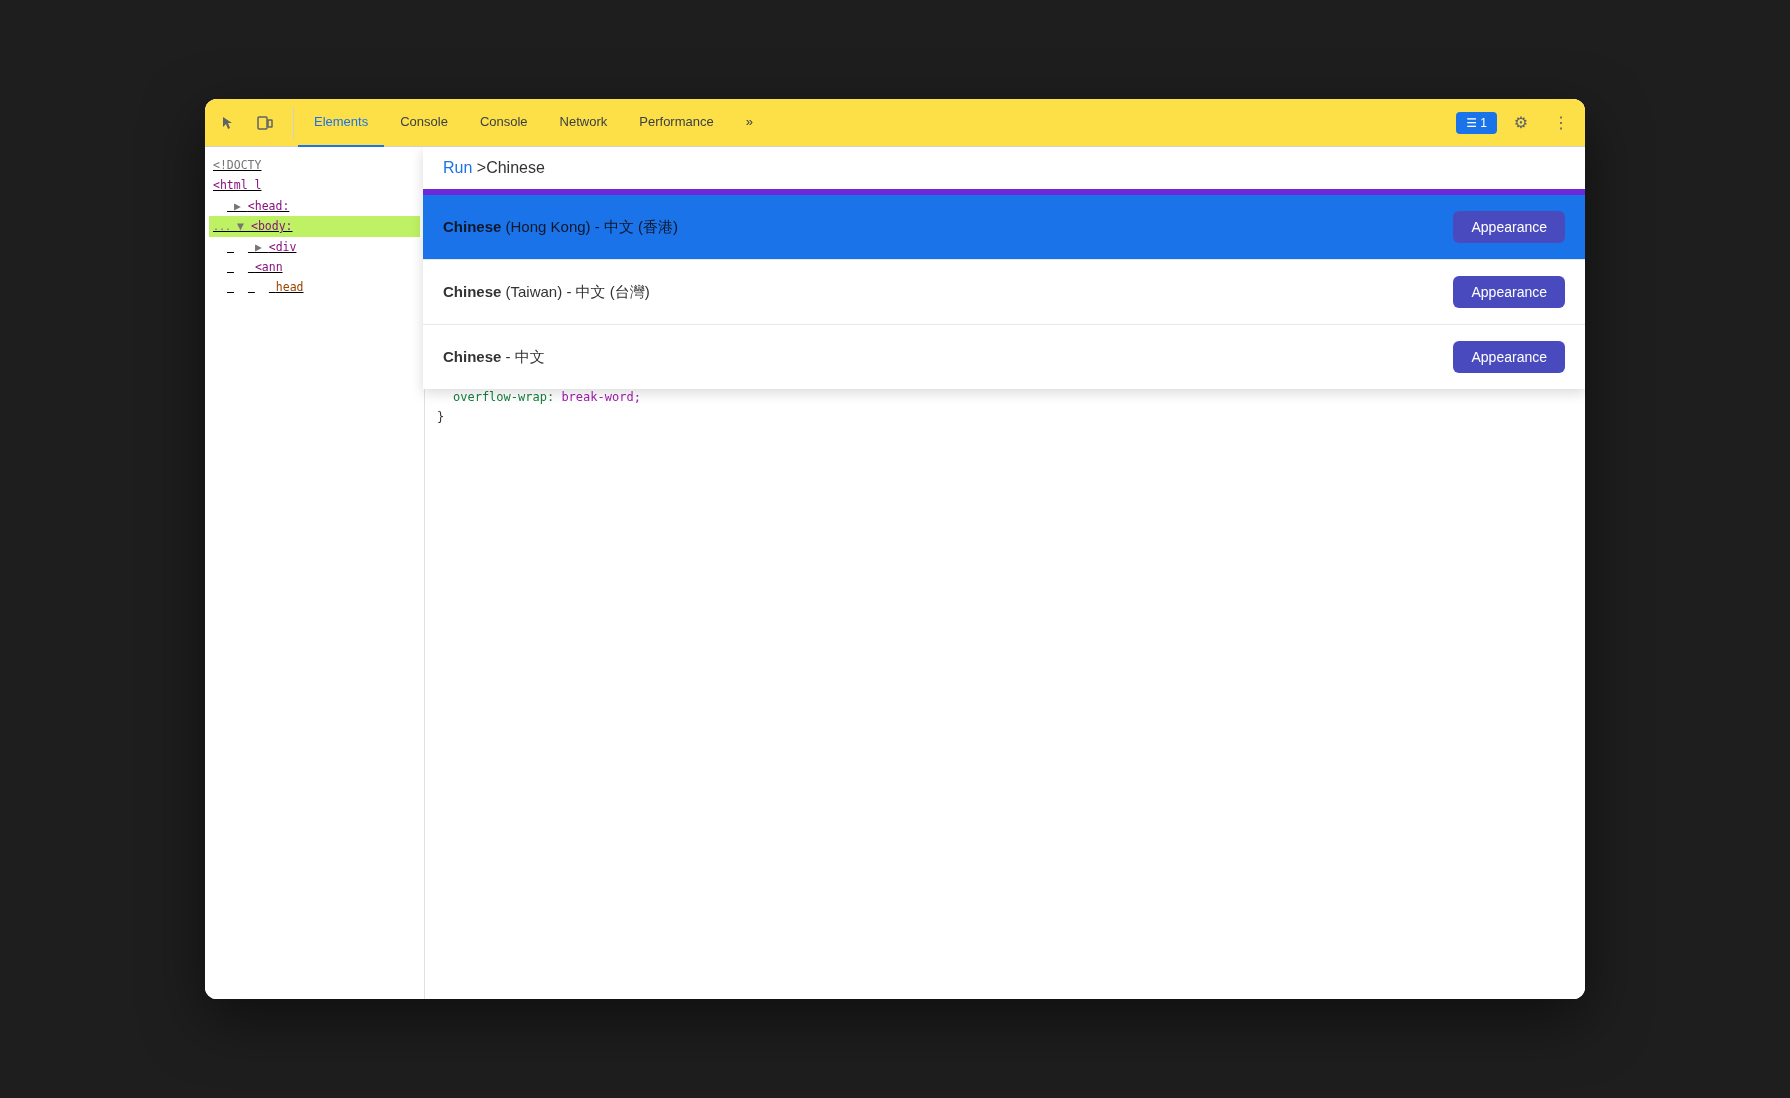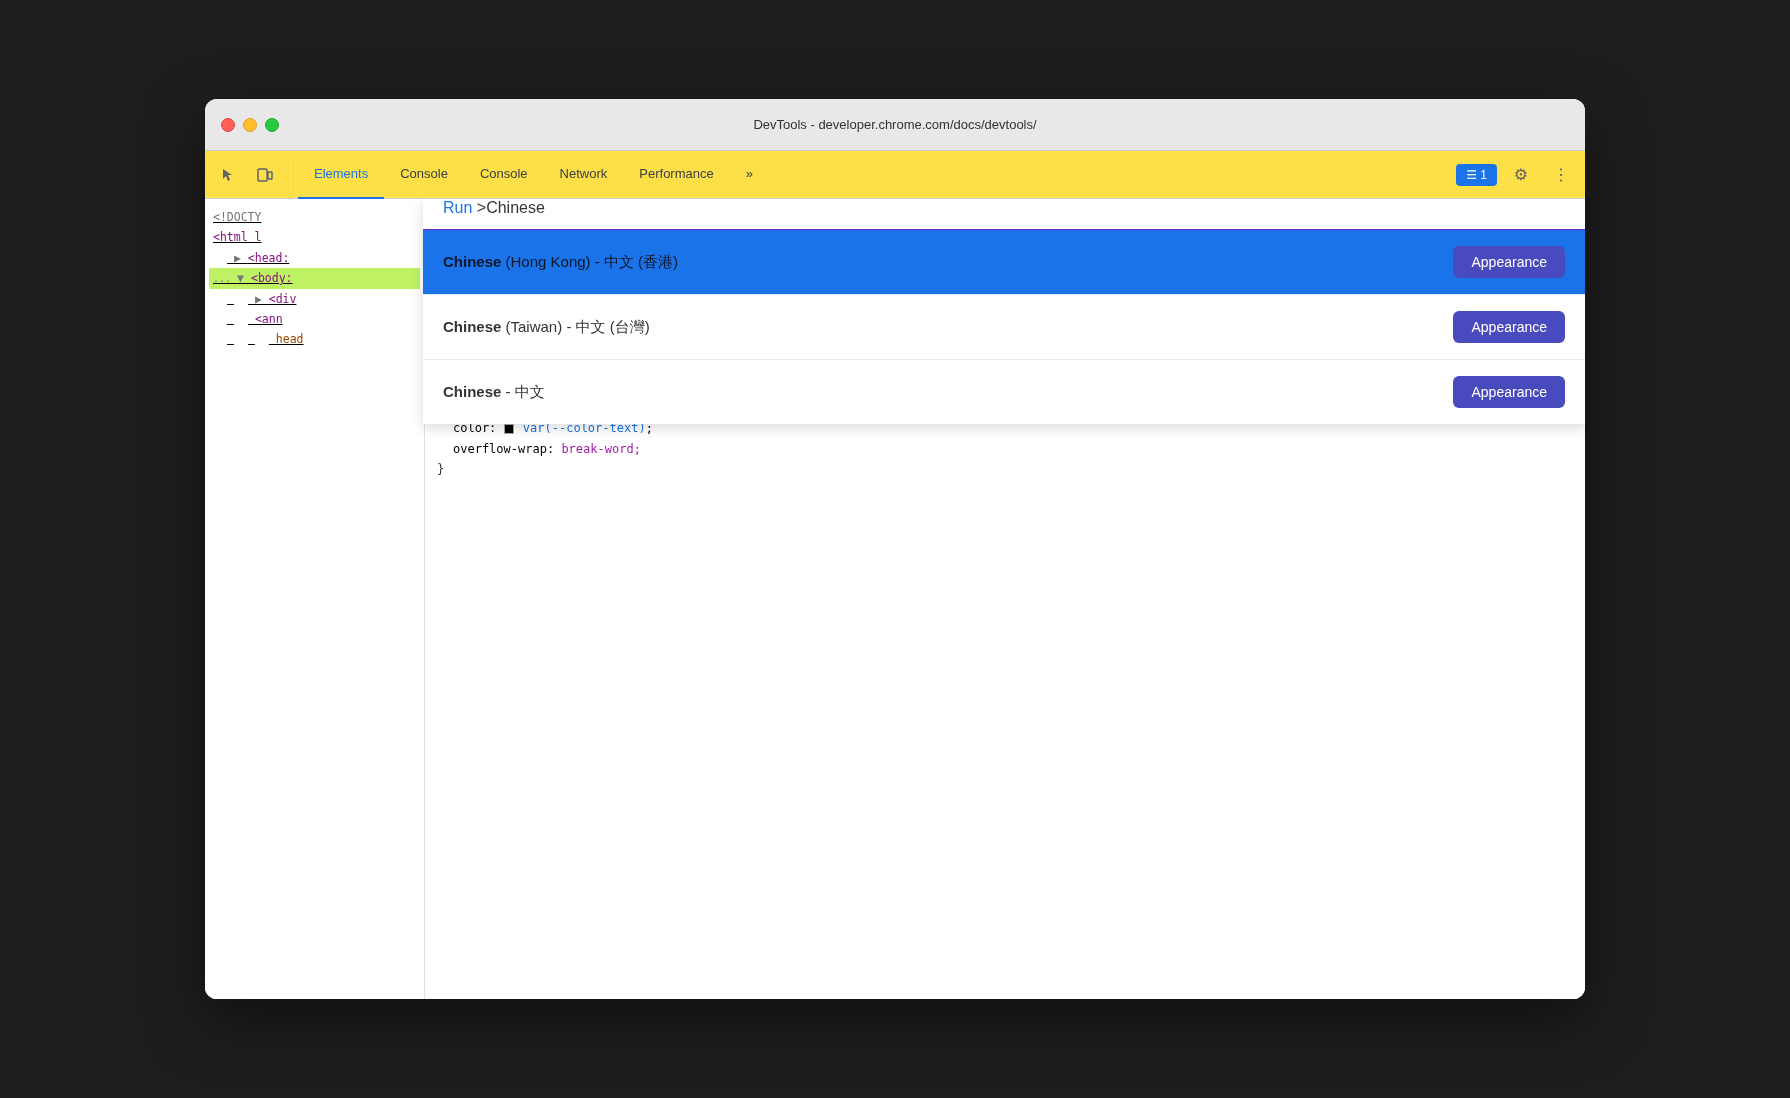--- a/index.html
+++ b/index.html
@@ -221,21 +221,21 @@
     
     .css-content {
       flex: 1;
       padding: 8px 12px;
       font-family: 'Menlo', 'Monaco', monospace;
       font-size: 12px;
       line-height: 1.7;
       overflow: auto;
     }
     .css-selector { color: #333; font-weight: 500; }
-    .css-property { color: #000000; }
+    .css-property { color: #15803d; }
     .css-value { color: #a21caf; }
     .css-var { color: #1a73e8; }
     .css-source {
       float: right;
       color: #1a73e8;
       font-size: 11px;
     }
     .color-swatch {
       display: inline-block;
       width: 10px;
@@ -248,22 +248,22 @@
     .dropdown-overlay {
       position: absolute;
       top: 0;
       left: 218px;
       right: 0;
       background: white;
       z-index: 100;
       box-shadow: 0 4px 12px rgba(0,0,0,0.15);
     }
     .dropdown-header {
-      padding: 0 20px 12px;
-      border-bottom: 1px solid #6d28d9;
+      padding: 12px 20px 12px;
+      border-bottom: 6px solid #6d28d9;
     }
     .dropdown-run {
       color: #1a73e8;
       font-size: 16px;
       font-weight: 500;
     }
     .dropdown-query {
       color: #333;
       font-size: 16px;
       font-weight: 400;
@@ -293,28 +293,20 @@
       font-size: 14px;
       cursor: pointer;
       font-weight: 500;
     }
   </style>
 </head>
 <body>
 
 <div class="window">
 
-  <div class="title-bar">
-    <div class="traffic-lights">
-      <div class="traffic-light close"></div>
-      <div class="traffic-light minimize"></div>
-      <div class="traffic-light maximize"></div>
-    </div>
-    <span class="title-bar-title">DevTools - developer.chrome.com/docs/devtools/</span>
-  </div>
 
   <div class="devtools">
 
     <div class="toolbar">
       <div class="toolbar-icons">
         <button class="icon-btn" title="Inspect element">
           <svg width="16" height="16" viewBox="0 0 16 16" fill="none">
             <path d="M2 2 L2 12 L5 9 L7 14 L9 13 L7 8 L11 8 Z" fill="#5f6368"></path>
           </svg>
         </button>

